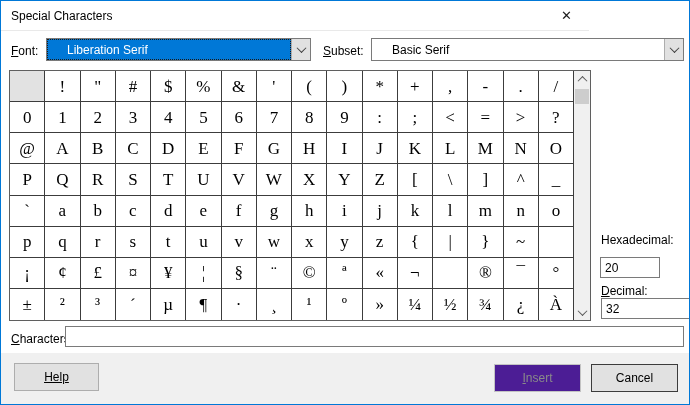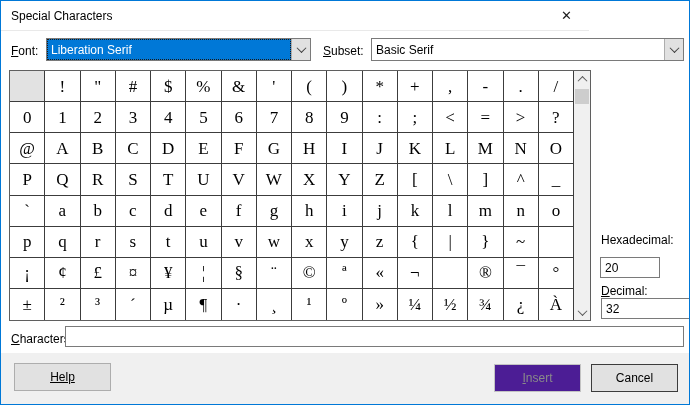--- a/index.html
+++ b/index.html
@@ -24,21 +24,21 @@
     display:flex; align-items:center; justify-content:center;
     font-size:13px; color:#1a1a1a; cursor:default;
   }
   
   .label { position:absolute; font-size:12px; white-space:nowrap; }
   .combo {
     position:absolute; height:23px; background:#ffffff;
     border:1px solid #7a7a7a; display:flex; align-items:stretch;
   }
   .combo-text {
-    flex:1; display:flex; align-items:center; padding-left:4px;
+    flex:1; display:flex; align-items:center; padding-left:20px;
     font-size:12px; overflow:hidden; white-space:nowrap;
   }
   .combo-text.selected-blue {
     background:#0078d7; color:#ffffff;
     outline:1px dotted #1a1a1a; outline-offset:-1px;
   }
   .combo-arrow {
     width:19px; background:#e1e1e1; border-left:1px solid #adadad;
     display:flex; align-items:center; justify-content:center;
   }
@@ -89,21 +89,21 @@
   }
   
   .bottom-strip {
     position:absolute; left:0; top:352px; width:688px; height:51px; background:#f0f0f0;
   }
   .btn {
     position:absolute; height:28px; background:#e1e1e1; border:1px solid #adadad;
     display:flex; align-items:center; justify-content:center; font-size:12px;
     cursor:default;
   }
-  .btn-help   { left:13px;  top:362px; width:97px;text-decoration:underline; }
+  .btn-help   { left:13px;  top:362px; width:85px;text-decoration:underline; }
   .btn-insert { left:493px; top:363px; width:87px; background:#4c1d95; border-color:#c3c3c3; color:#8a8a8a; }
   .btn-cancel { left:590px; top:363px; width:87px; border-color:#3c3c3c;align-items:center; }
   u { text-decoration:underline; }
 </style>
 </head>
 <body>
 
 <div class="titlebar">
   <span class="title-text">Special Characters</span>
   <div class="close-btn">

